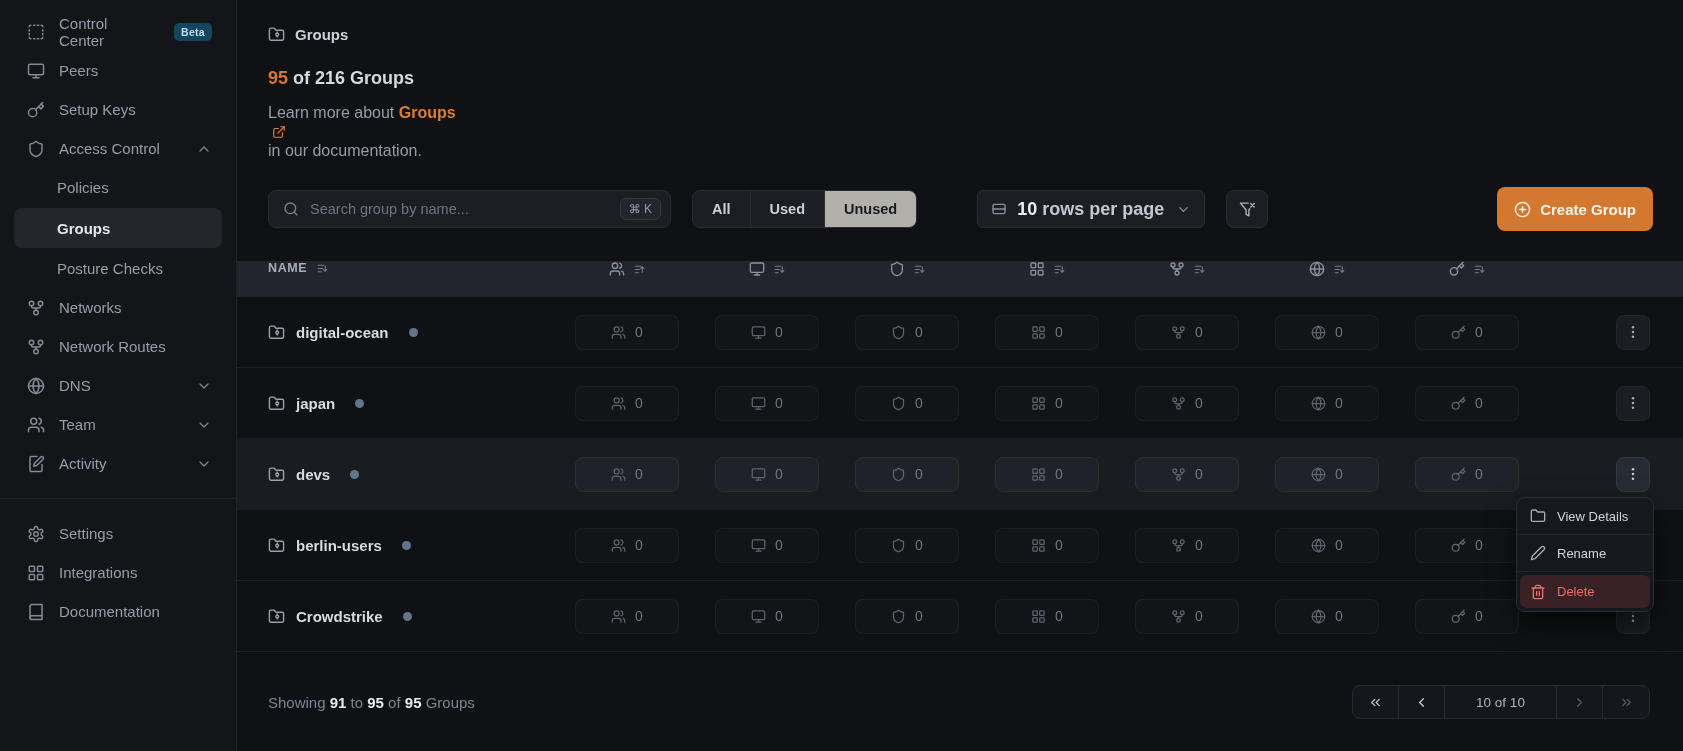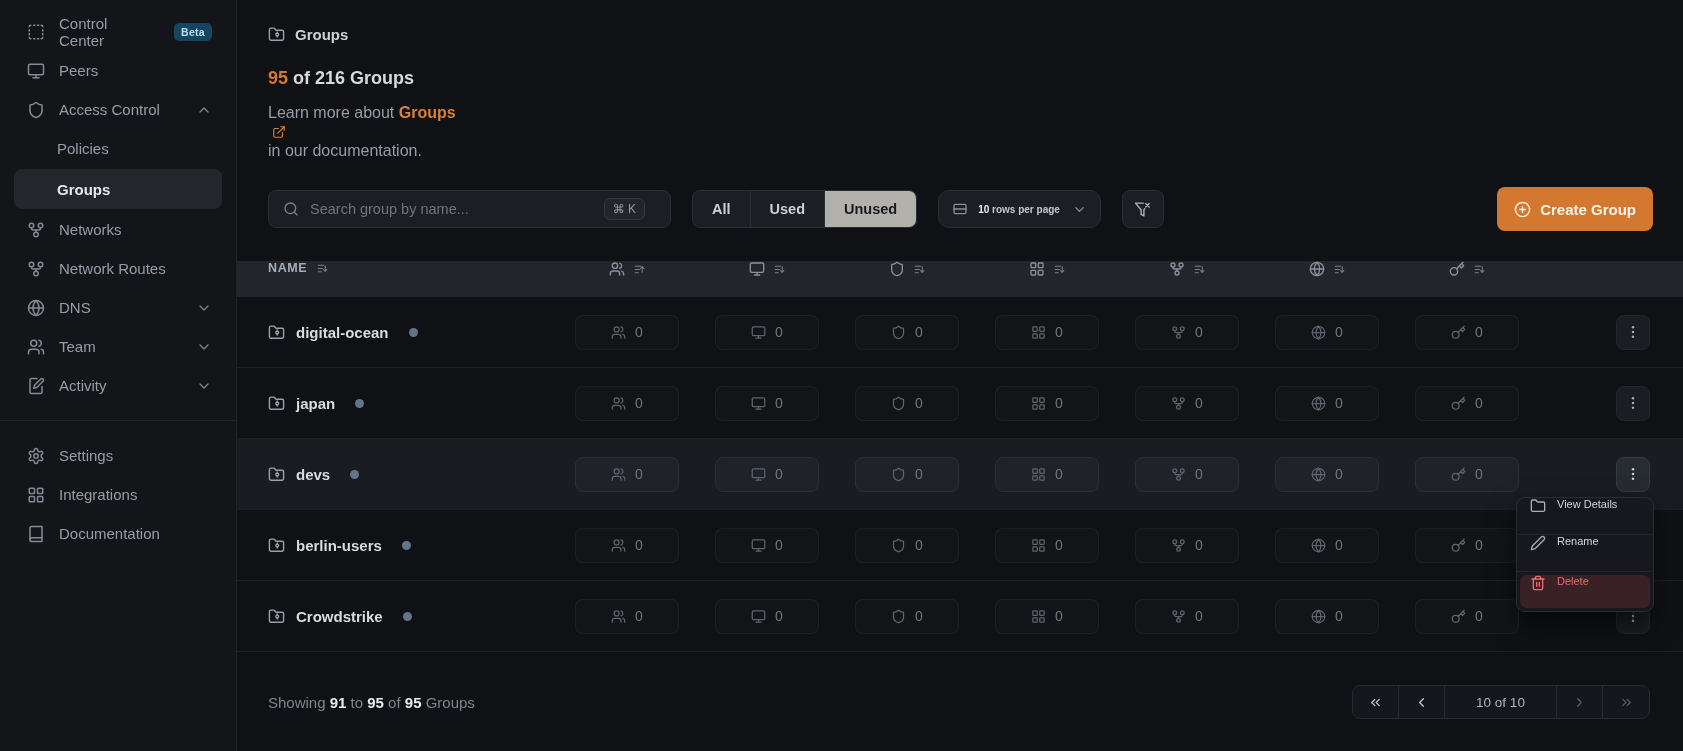--- a/index.html
+++ b/index.html
@@ -26,32 +26,32 @@
   .main { flex:1; position:relative; }
   .crumb { display:flex; align-items:center; gap:10px; padding:26px 0 0 31px; color:#ced2d9; font-size:15px; font-weight:600; }
   .crumb .cic { color:#9aa1ab; }
   .title { padding:25px 0 0 31px; font-size:18px; font-weight:700; color:#d6d9de; }
   .title .hl { color:#d9772e; }
   .desc { padding:12px 0 0 31px; font-size:16px; color:#969da8; line-height:24px; }
   .lnk { color:#dd7f35; font-weight:600; cursor:pointer; }
   .ext { display:inline-block; vertical-align:-1px; margin-left:4px; color:#dd7f35; }
 
   .toolbar { display:flex; align-items:center; margin:27px 0 0 31px; padding-right:30px; gap:21px; height:38px; }
-  .search { width:403px; height:38px; background:#1b1e23; border:1px solid #2a2d34; border-radius:8px; display:flex; align-items:center; gap:11px; padding:0 25px 0 14px; }
+  .search { width:403px; height:38px; background:#1b1e23; border:1px solid #2a2d34; border-radius:8px; display:flex; align-items:center; gap:11px; padding:0 9px 0 14px; }
   .search .sic { color:#7c838e; }
   .search input { flex:1; background:transparent; border:0; outline:0; color:#c9ced5; font-size:14.5px; font-family:inherit; }
   .search input::placeholder { color:#6e7580; }
   .kbd { border:1px solid #34383f; background:#22252b; color:#969da8; font-size:12px; border-radius:6px; padding:3px 8px; white-space:nowrap; }
 
   .tabs { display:flex; background:#1b1e23; border:1px solid #2a2d34; border-radius:8px; overflow:hidden; height:38px; }
   .tab { padding:0 19px; display:flex; align-items:center; font-size:14.5px; font-weight:600; color:#cbd0d7; border-right:1px solid #2a2d34; cursor:pointer; }
   .tab:last-child { border-right:0; }
   .tab.active { background:#b2b0ab; color:#17191d; }
 
-  .rpp { display:flex; align-items:center; gap:10px; background:#1b1e23; border:1px solid #2a2d34; border-radius:11px; height:38px; padding:0 13px; font-size:10px; font-weight:600; color:#c3c8d0; cursor:pointer; }
+  .rpp { display:flex; align-items:center; gap:10px; background:#1b1e23; border:1px solid #2a2d34; border-radius:6px; height:38px; padding:0 13px; font-size:18px; font-weight:600; color:#c3c8d0; cursor:pointer;margin-left:39px; }
   .rpp .ric { color:#8a919b; }
   .rpp .num { color:#eceef1; }
   .rpp .chev { color:#8a919b; margin-left:2px; }
 
   .fbtn { width:42px; height:38px; background:#1b1e23; border:1px solid #2a2d34; border-radius:8px; display:flex; align-items:center; justify-content:center; color:#aab0b9; cursor:pointer; }
 
   .create { margin-left:auto; height:44px; background:#d4782f; border:0; border-radius:8px; color:#faf3ea; display:flex; align-items:center; gap:9px; padding:0 17px; font-size:15px; font-weight:600; font-family:inherit; cursor:pointer; }
 
   
   .thead { margin-top:33px; height:36px; background:#22252b; display:flex; align-items:flex-start; }
@@ -78,21 +78,21 @@
   .showing { font-size:15px; color:#7e8590; }
   .showing b { color:#e9ebee; font-weight:700; }
   .pager { margin-left:auto; display:flex; border:1px solid #272a31; border-radius:8px; overflow:hidden; background:#15171c; height:34px; }
   .pg { width:46px; display:flex; align-items:center; justify-content:center; border-right:1px solid #272a31; color:#c3c9d1; cursor:pointer; }
   .pg.label { width:112px; font-size:13.5px; color:#aeb4bd; cursor:default; }
   .pg.dis { color:#565c66; cursor:default; }
   .pg:last-child { border-right:0; }
 
   
   .menu { position:absolute; left:1516px; top:497px; width:138px; background:#16181d; border:1px solid #2a2d34; border-radius:9px; box-shadow:0 12px 28px rgba(0,0,0,.55); z-index:10; }
-  .m-item { height:37px; display:flex; gap:11px; padding:0 13px; font-size:11px; color:#d2d6dc; border-bottom:1px solid #22252b; cursor:pointer; }
+  .m-item { height:37px; display:flex; align-items:center; gap:11px; padding:0 13px; font-size:13px; color:#d2d6dc; border-bottom:1px solid #22252b; cursor:pointer; }
   .m-item .mic { color:#a7adb6; }
   .m-item.danger { color:#ee6b6b; background:#3a2126; border-radius:7px; margin:3px; padding:0 10px; height:33px; border-bottom:0; }
   .m-item.danger .mic { color:#ee6b6b; }
 </style>
 </head>
 <body>
 
 <svg width="0" height="0" style="position:absolute">
   <defs>
     <symbol id="i-box" viewBox="0 0 24 24">
@@ -237,32 +237,41 @@
     <span class="beta">Beta</span>
   </div>
   <div class="s-item">
     <svg class="ic i18 sic">
         <use href="#i-monitor"></use>
       </svg>
     <span>Peers</span>
   </div>
   <div class="s-item">
     <svg class="ic i18 sic">
+        <use href="#i-key"></use>
+      </svg>
+    <span>Setup Keys</span>
+  </div>
+  <div class="s-item">
+    <svg class="ic i18 sic">
         <use href="#i-shield"></use>
       </svg>
     <span>Access Control</span>
     <svg class="ic i16 chev">
         <use href="#i-chev-up"></use>
       </svg>
   </div>
   <div class="s-item s-sub">
     <span>Policies</span>
   </div>
   <div class="s-item s-sub sel">
     <span>Groups</span>
+  </div>
+  <div class="s-item s-sub">
+    <span>Posture Checks</span>
   </div>
   <div class="s-item">
     <svg class="ic i18 sic">
         <use href="#i-fork"></use>
       </svg>
     <span>Networks</span>
   </div>
   <div class="s-item">
     <svg class="ic i18 sic">
         <use href="#i-fork"></use>

